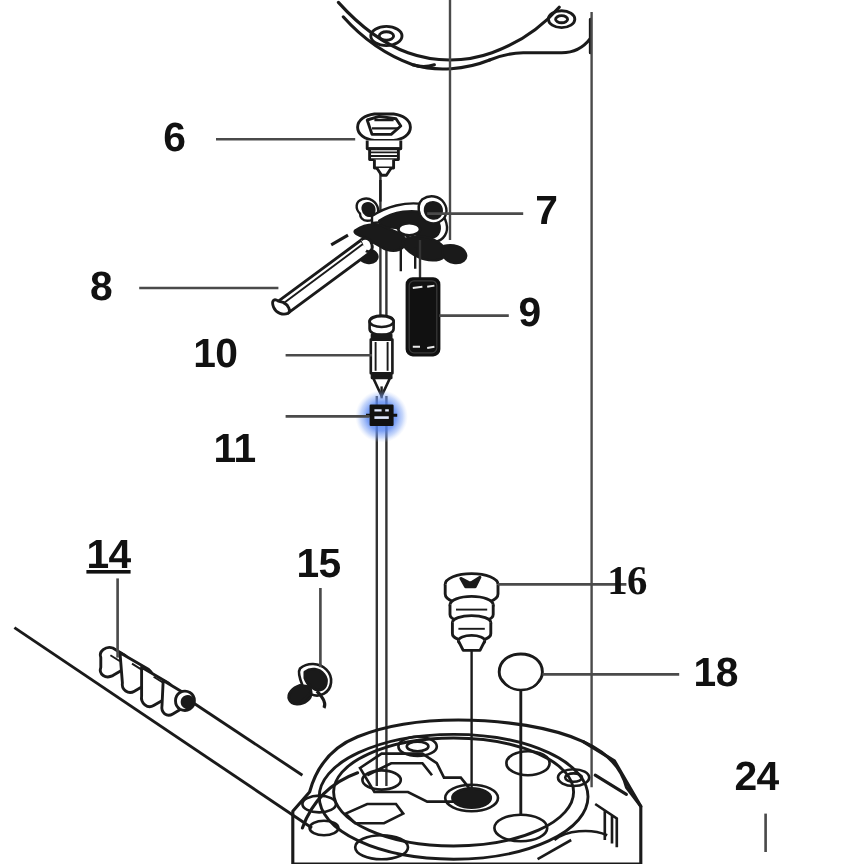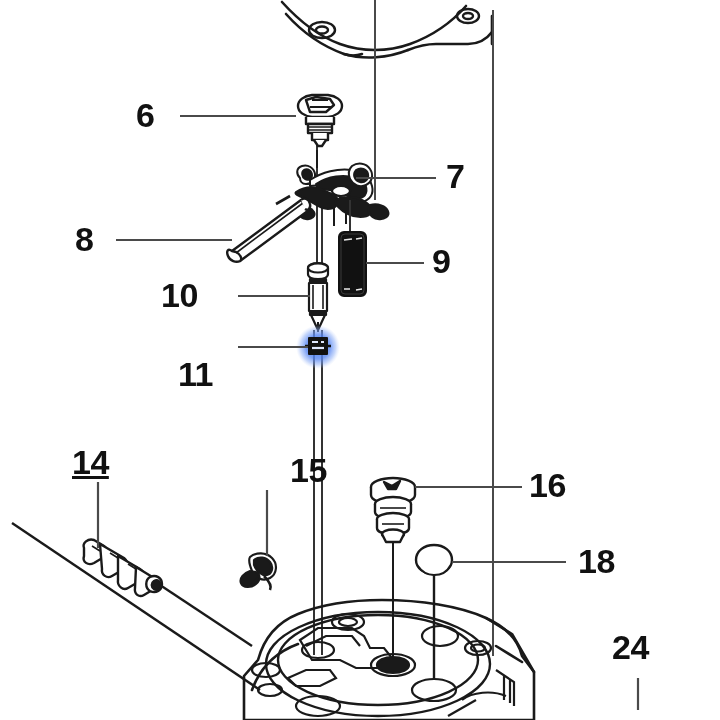--- a/index.html
+++ b/index.html
@@ -265,18 +265,18 @@
 
   </svg>
 
   <div class="callout-label" style="left:136px; top:98px;">6</div>
   <div class="callout-label" style="left:446px; top:159px;">7</div>
   <div class="callout-label" style="left:75px;  top:222px;">8</div>
   <div class="callout-label" style="left:432px; top:244px;">9</div>
   <div class="callout-label" style="left:161px; top:278px;">10</div>
   <div class="callout-label" style="left:178px; top:347px;margin-top:10px;">11</div>
   <div class="callout-label" style="left:72px;  top:445px;text-decoration:underline;">14</div>
-  <div class="callout-label" style="left:247px; top:453px;margin-left:43px;">15</div>
-  <div class="callout-label" style="left:529px; top:468px;">16</div>
+  <div class="callout-label" style="left:247px; top:453px;">15</div>
+  <div class="callout-label" style="left:506px; top:468px;font-family:Liberation Serif, serif;">16</div>
   <div class="callout-label" style="left:578px; top:544px;">18</div>
   <div class="callout-label" style="left:612px; top:630px;">24</div>
 
 </div>
 
 </body></html>

